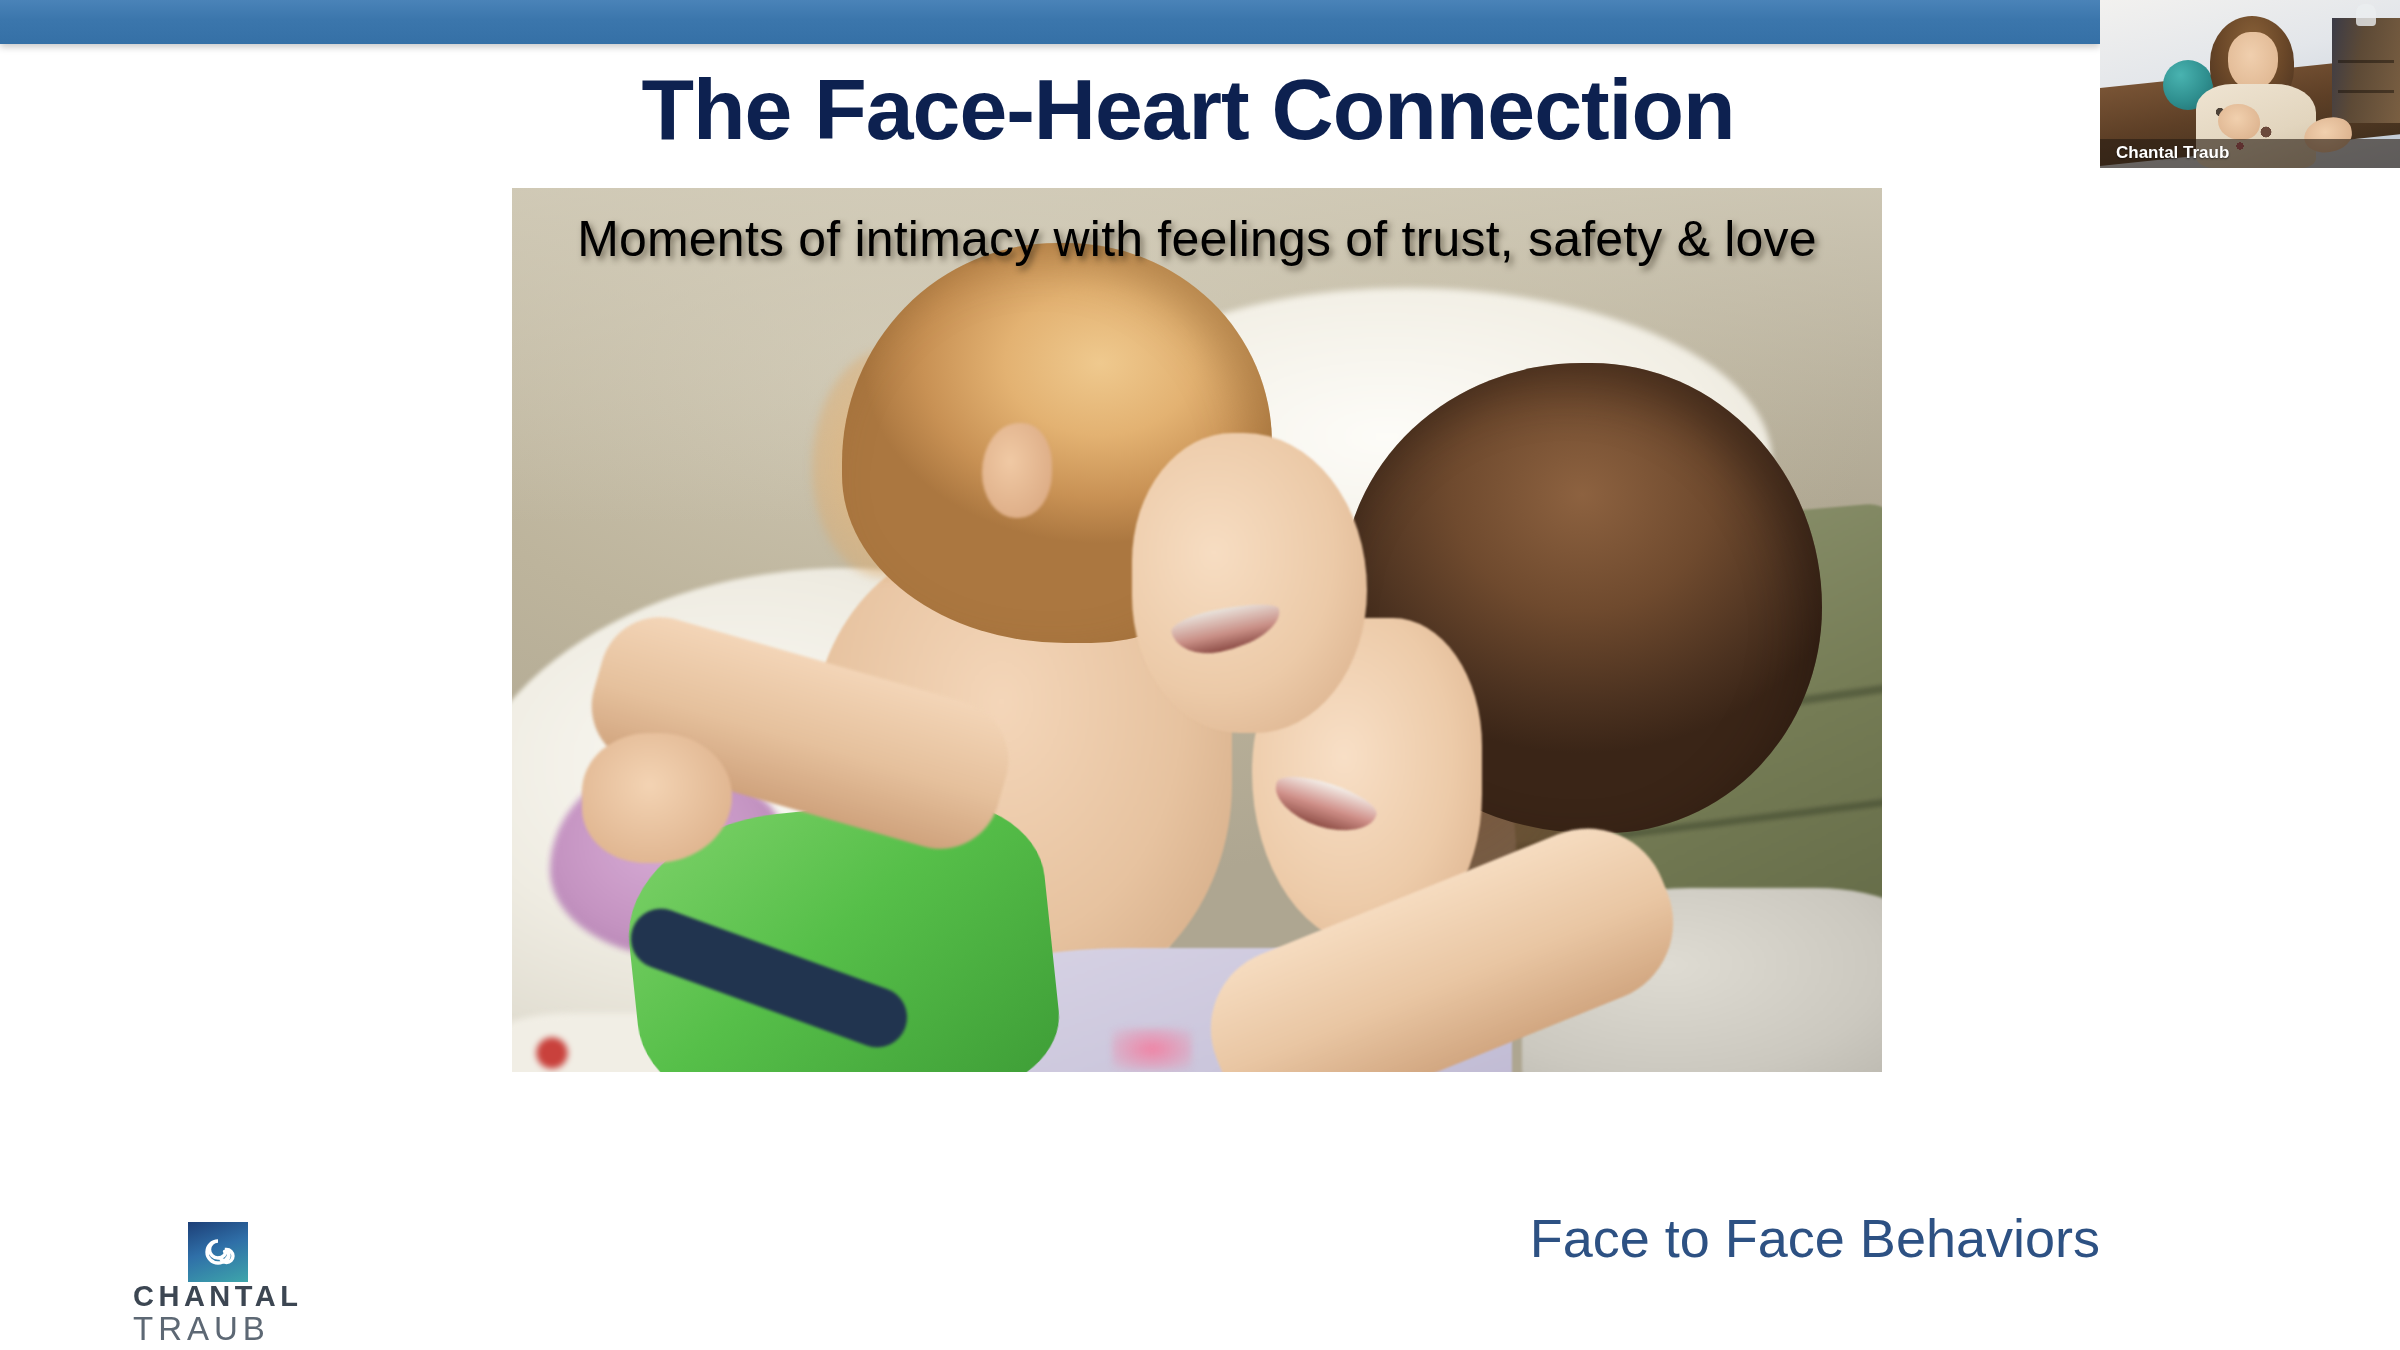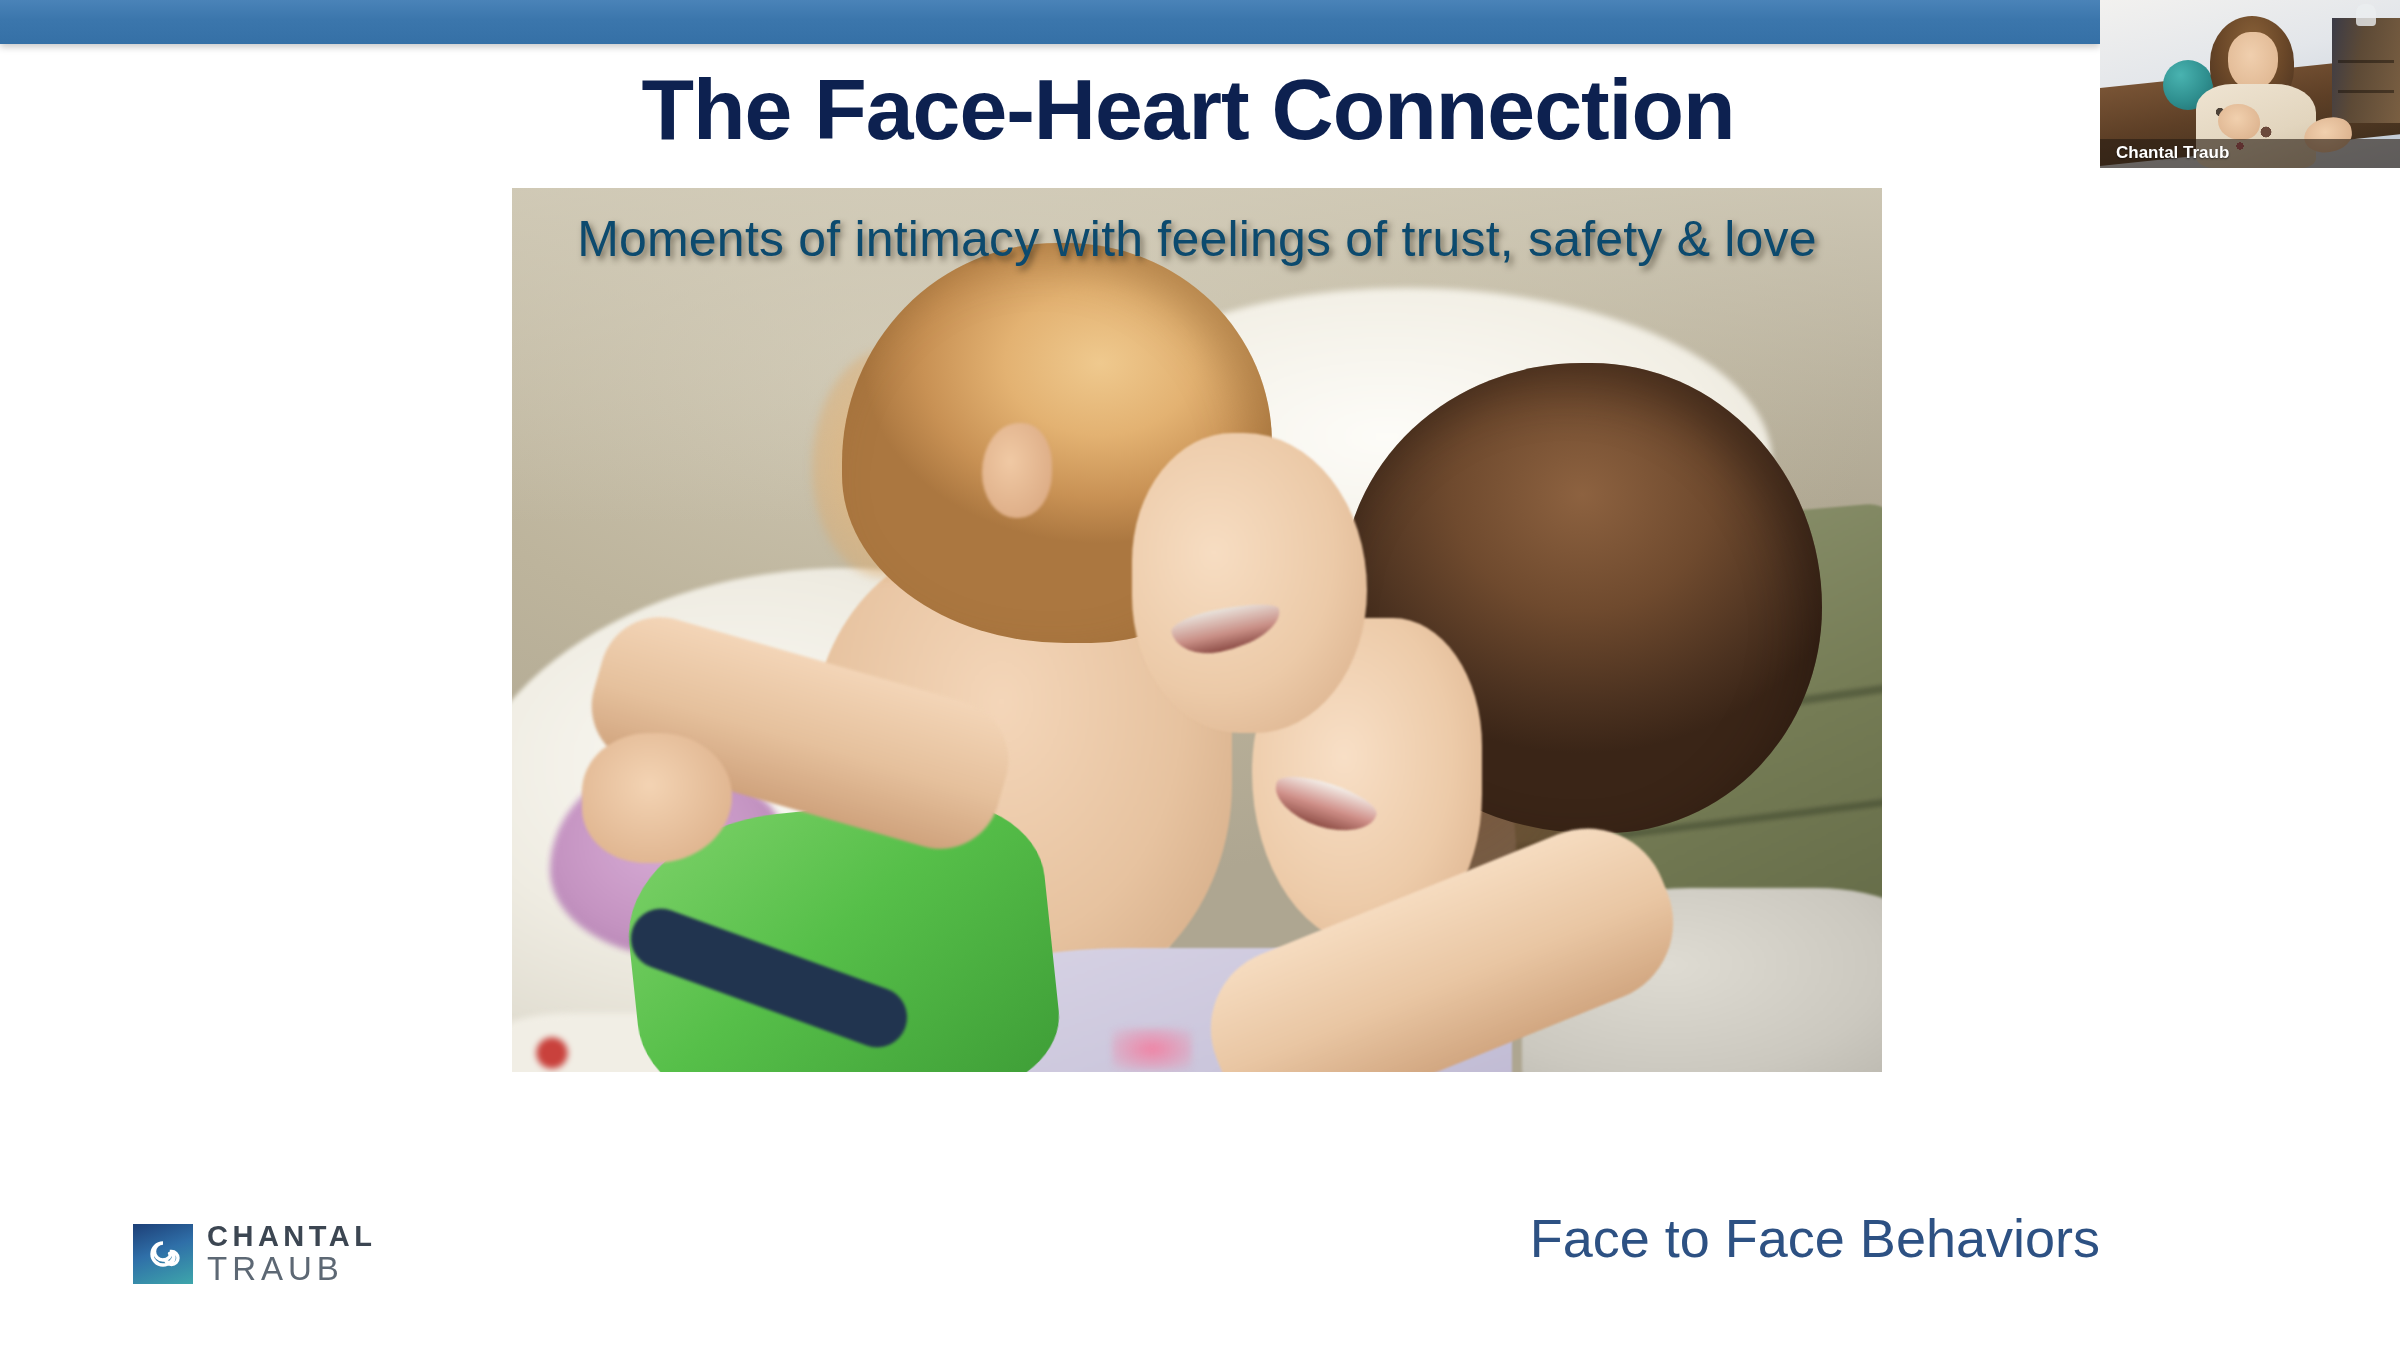--- a/index.html
+++ b/index.html
@@ -385,21 +385,21 @@
     filter: blur(1.5px);
   }
 
   
   .photo-caption {
     position: absolute;
     left: 0;
     top: 22px;
     width: 100%;
     text-align: center;
-    color: #0c4a6e;
+    color: #000000;
     font-size: 50px;
     font-weight: 400;
     letter-spacing: 0.2px;
     text-shadow: 3px 4px 6px rgba(40,32,18,0.55);
     white-space: nowrap;
     font-family: "Liberation Sans", sans-serif;
   }
 
   
   .subtitle {
@@ -428,21 +428,21 @@
     white-space: nowrap;
     font-family: "Liberation Sans", sans-serif;
   }
 
   .logo {
     position: absolute;
     left: 133px;
     top: 1222px;
     display: flex;
     align-items: center;
-    gap: 14px;
+    flex-direction: column;
   }
   .logo-mark {
     width: 60px;
     height: 60px;
     background: linear-gradient(160deg, #1d3f77 0%, #2f6fa8 45%, #3ea6ab 100%);
     position: relative;
     flex: none;
   }
   .logo-text {
     display: flex;

